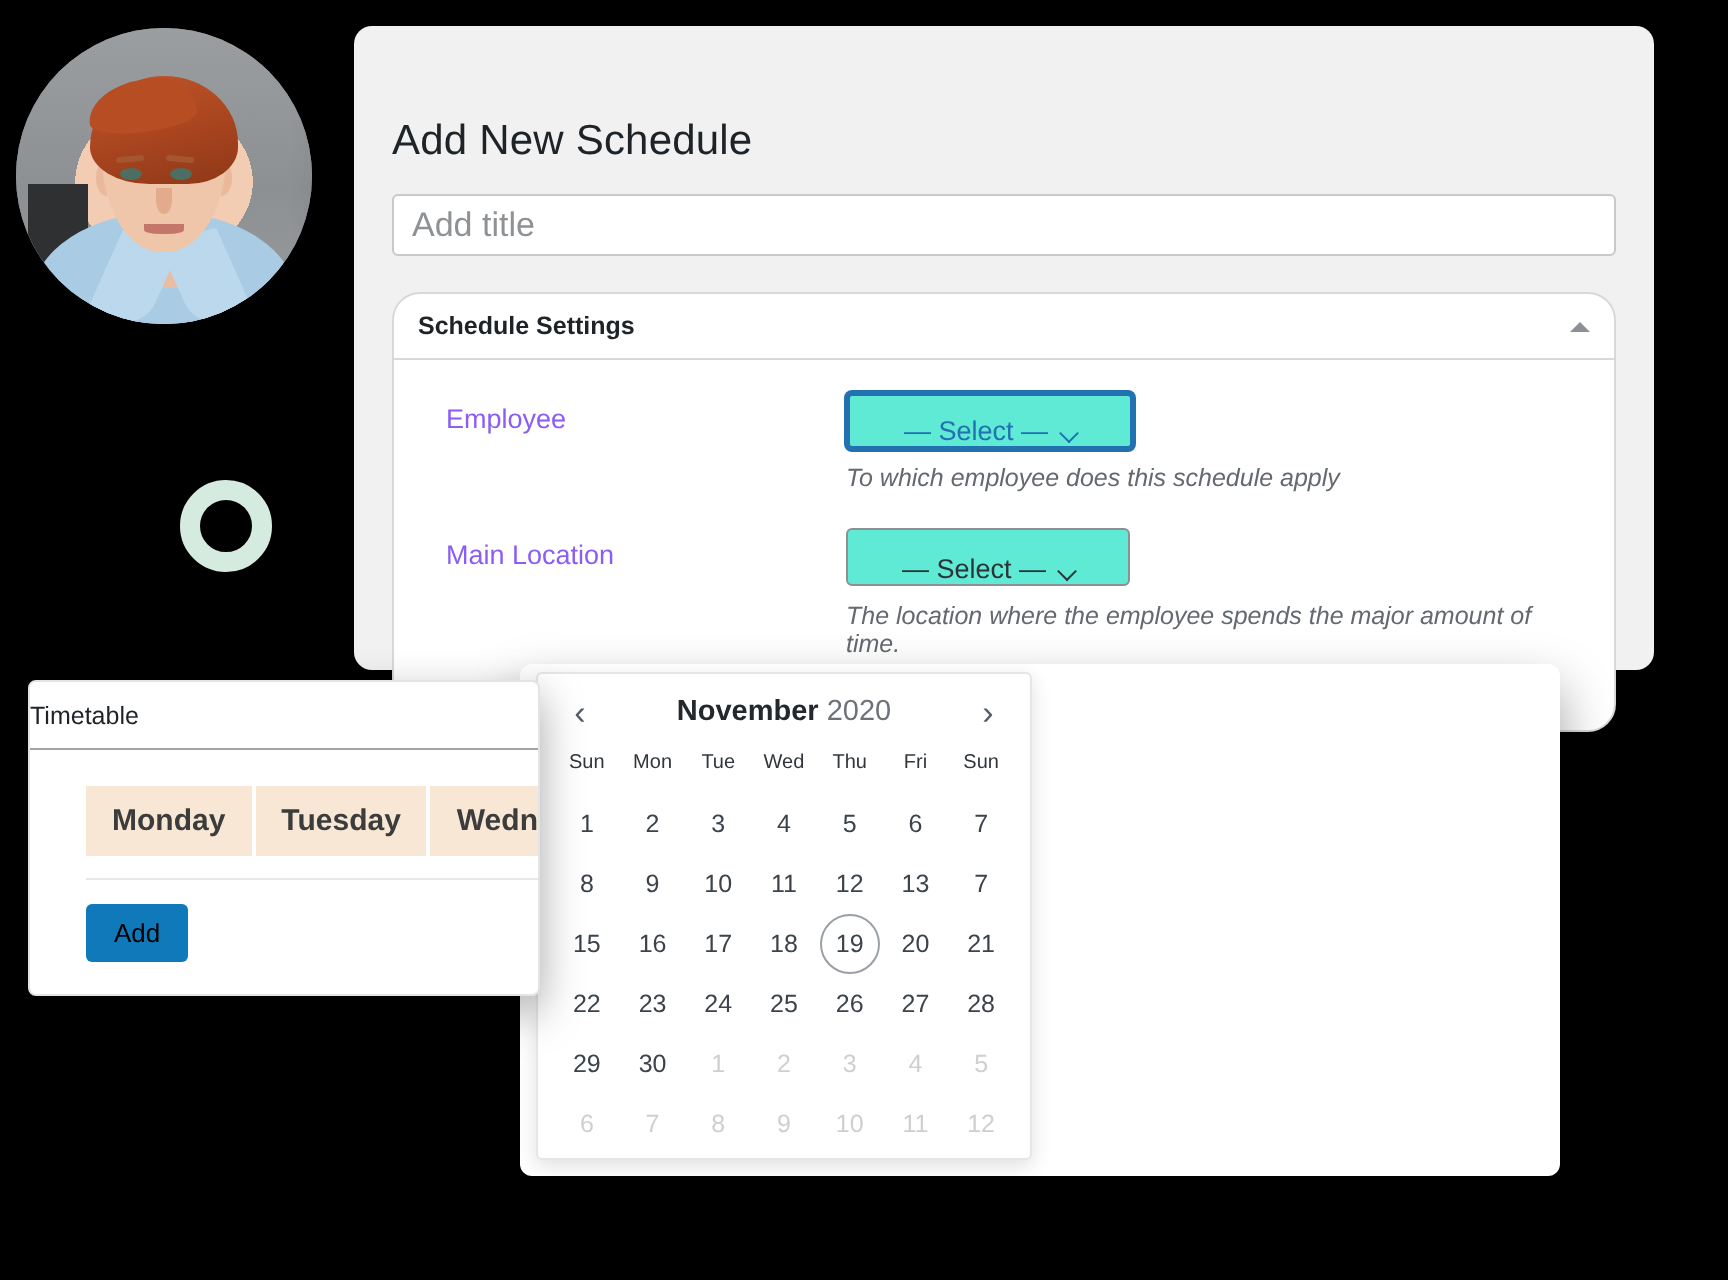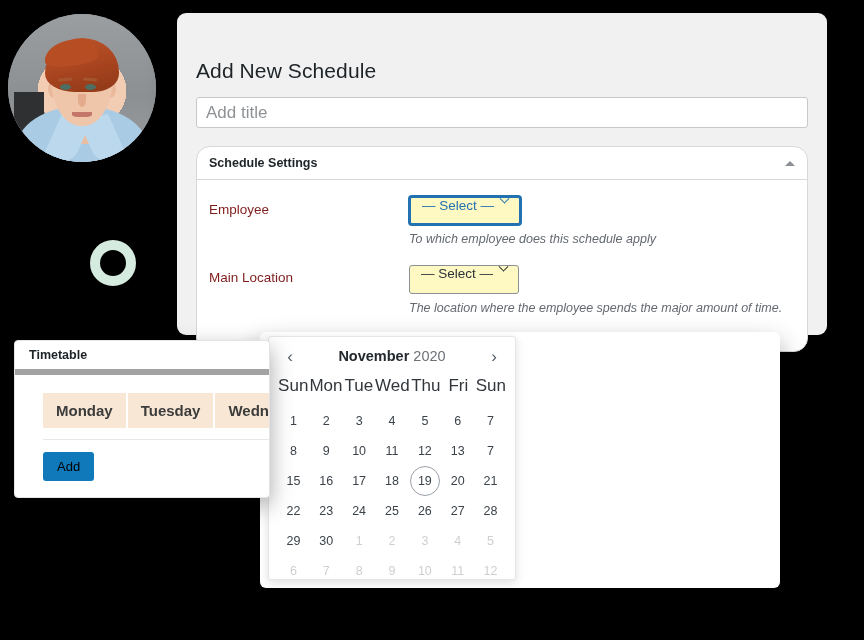--- a/index.html
+++ b/index.html
@@ -195,32 +195,33 @@
 
   .field-row {
     display: flex;
     align-items: flex-start;
     margin-bottom: 4px;
   }
   .field-label {
     width: 200px;
     flex: 0 0 200px;
     font-size: 13.5px;
-    color: #7f1d1d;
+    color: #8b5cf6;
     padding-top: 6px;
+    margin-left: 14px;
   }
   .field-control { flex: 1; }
 
   .select-box {
     display: inline-flex;
-    align-items: flex-start;
+    align-items: flex-end;
     gap: 7px;
     height: 29px;
-    padding: 0 11px;
-    background: #fef9c3;
+    padding: 0 27px;
+    background: #5eead4;
     border: 1px solid #8c8f94;
     border-radius: 3px;
     font-size: 13.5px;
     color: #2c3338;
     cursor: pointer;
     white-space: nowrap;
   }
   .select-box.focused {
     border: 2px solid #2271b1;
     color: #2271b1;
@@ -249,24 +250,24 @@
     background: #ffffff;
     border: 1px solid #e2e4e7;
     border-radius: 4px;
     box-shadow: 0 8px 22px rgba(0,0,0,0.35);
     overflow: hidden;
   }
   .tt-header {
     height: 34px;
     display: flex;
     align-items: center;
-    padding-left: 14px;
-    border-bottom: 6px solid #a3a3a3;
+    padding-left: 0;
+    border-bottom: 1px solid #a3a3a3;
     font-size: 12.5px;
-    font-weight: bold;
+    font-weight: normal;
     color: #1d2327;
   }
   .tt-body { padding: 18px 0 0 28px; }
   .tt-tabs { display: flex; gap: 2px; }
   .tt-tab {
     background: #f7e7d4;
     color: #3c3c3c;
     font-size: 15px;
     font-weight: bold;
     padding: 9px 13px;
@@ -330,21 +331,21 @@
   .cal-title { font-size: 14.5px; color: #23282d; }
   .cal-title .m { font-weight: bold; }
   .cal-title .y { color: #6c7278; font-weight: normal; }
 
   .cal-grid {
     display: grid;
     grid-template-columns: repeat(7, 1fr);
     margin-top: 4px;
   }
   .cal-dow {
-    font-size: 17px;
+    font-size: 10px;
     color: #32373c;
     text-align: center;
     padding: 5px 0 6px 0;
     font-weight: normal;
   }
   .cal-day {
     font-size: 12.5px;
     color: #3c434a;
     text-align: center;
     padding: 8px 0;

